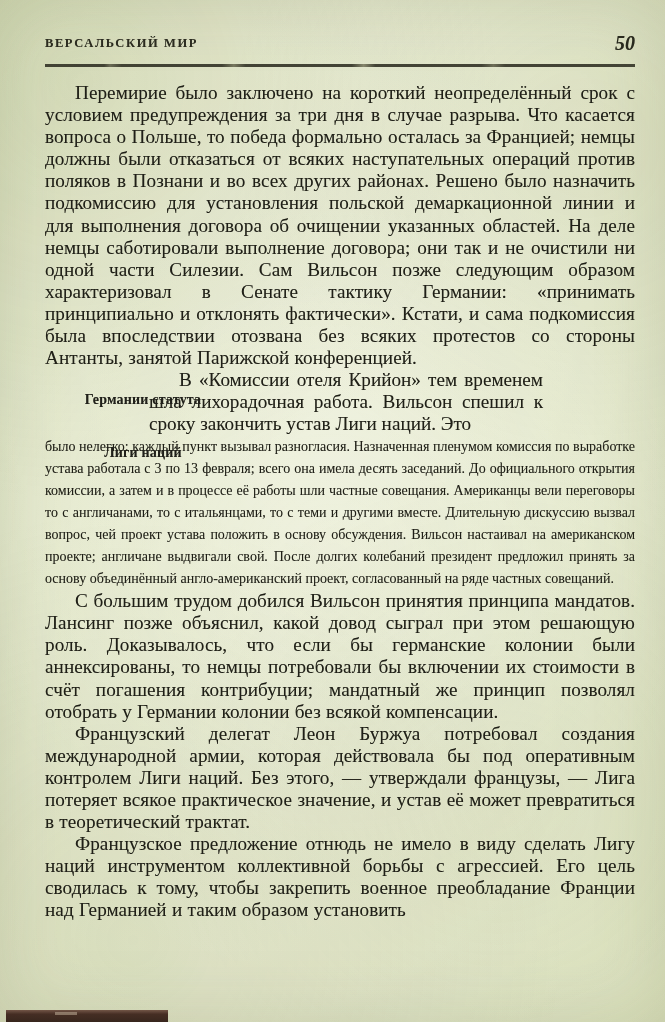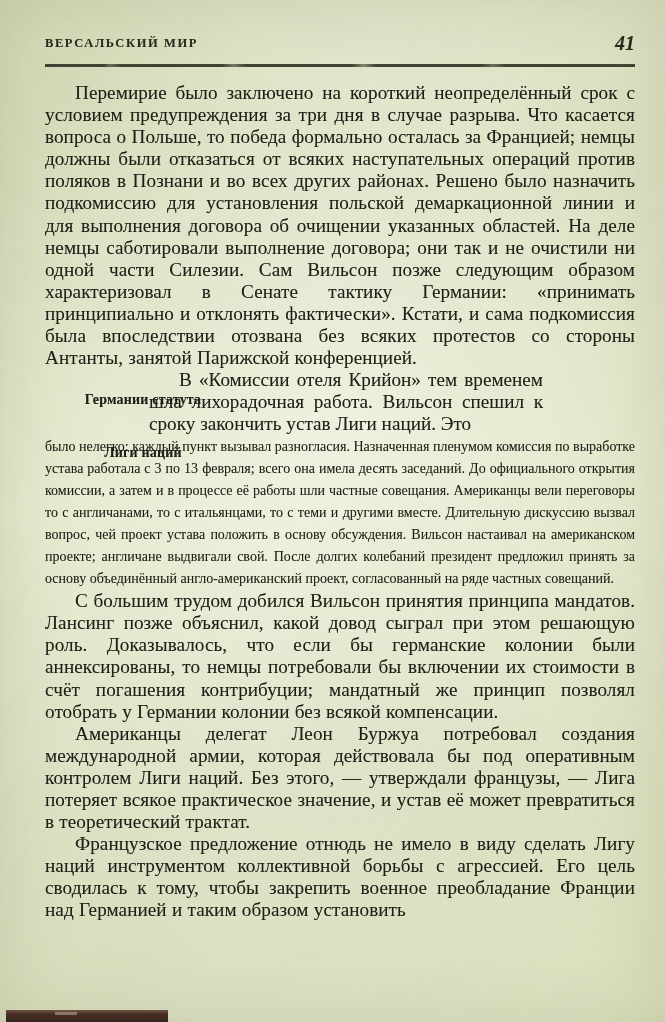--- a/index.html
+++ b/index.html
@@ -175,21 +175,21 @@
     box-shadow: inset 0 0 70px rgba(120,125,85,0.22);
   }
 </style>
 </head>
 <body>
 
 <div class="page">
 
   <div class="header">
     <div class="running-head">ВЕРСАЛЬСКИЙ МИР</div>
-    <div class="folio">41</div>
+    <div class="folio">50</div>
   </div>
 
   <div class="head-rule"></div>
 
   <div class="body-col">
 
 
     <p class="para">Перемирие было заключено на короткий неопределённый срок с условием предупреждения за три дня в случае разрыва. Что касается вопроса о Польше, то победа формально осталась за Францией; немцы должны были отказаться от всяких наступательных операций против поляков в Познани и во всех других районах. Решено было назначить подкомиссию для установления польской демаркационной линии и для выполнения договора об очищении указанных областей. На деле немцы саботировали выполнение договора; они так и не очистили ни одной части Силезии. Сам Вильсон позже следующим образом характеризовал в Сенате тактику Германии: «принимать принципиально и отклонять фактически». Кстати, и сама подкомиссия была впоследствии отозвана без всяких протестов со стороны Антанты, занятой Парижской конференцией.</p>
 
     <div class="side-block">
@@ -200,21 +200,21 @@
       <div class="indented-lines">
         <p>В «Комиссии отеля Крийон» тем временем шла лихорадочная работа. Вильсон спешил к сроку закончить устав Лиги наций. Это</p>
       </div>
       <div class="full-lines">
         <p>было нелегко: каждый пункт вызывал разногласия. Назначенная пленумом комиссия по выработке устава работала с 3 по 13 февраля; всего она имела десять заседаний. До официального открытия комиссии, а затем и в процессе её работы шли частные совещания. Американцы вели переговоры то с англичанами, то с итальянцами, то с теми и другими вместе. Длительную дискуссию вызвал вопрос, чей проект устава положить в основу обсуждения. Вильсон настаивал на американском проекте; англичане выдвигали свой. После долгих колебаний президент предложил принять за основу объединённый англо-американский проект, согласованный на ряде частных совещаний.</p>
       </div>
     </div>
 
     <p class="para">С большим трудом добился Вильсон принятия принципа мандатов. Лансинг позже объяснил, какой довод сыграл при этом решающую роль. Доказывалось, что если бы германские колонии были аннексированы, то немцы потребовали бы включении их стоимости в счёт погашения контрибуции; мандатный же принцип позволял отобрать у Германии колонии без всякой компенсации.</p>
 
-    <p class="para">Американцы делегат Леон Буржуа потребовал создания международной армии, которая действовала бы под оперативным контролем Лиги наций. Без этого, — утверждали французы, — Лига потеряет всякое практическое значение, и устав её может превратиться в теоретический трактат.</p>
+    <p class="para">Французский делегат Леон Буржуа потребовал создания международной армии, которая действовала бы под оперативным контролем Лиги наций. Без этого, — утверждали французы, — Лига потеряет всякое практическое значение, и устав её может превратиться в теоретический трактат.</p>
 
     <p class="para">Французское предложение отнюдь не имело в виду сделать Лигу наций инструментом коллективной борьбы с агрессией. Его цель сводилась к тому, чтобы закрепить военное преобладание Франции над Германией и таким образом установить</p>
 
   </div>
 
   <div class="vignette"></div>
   <div class="scan-edge"></div>
 
 </div>
 

